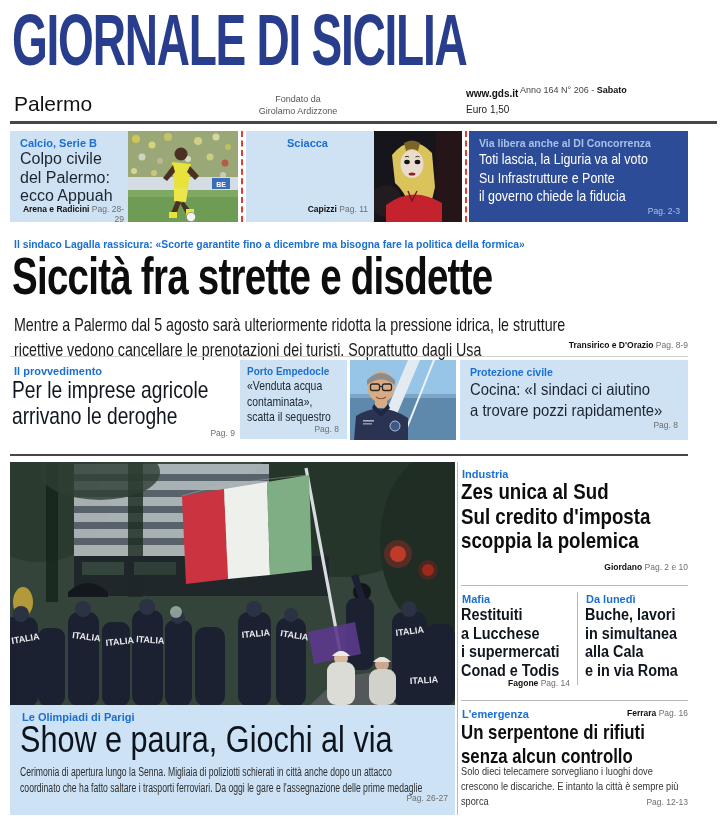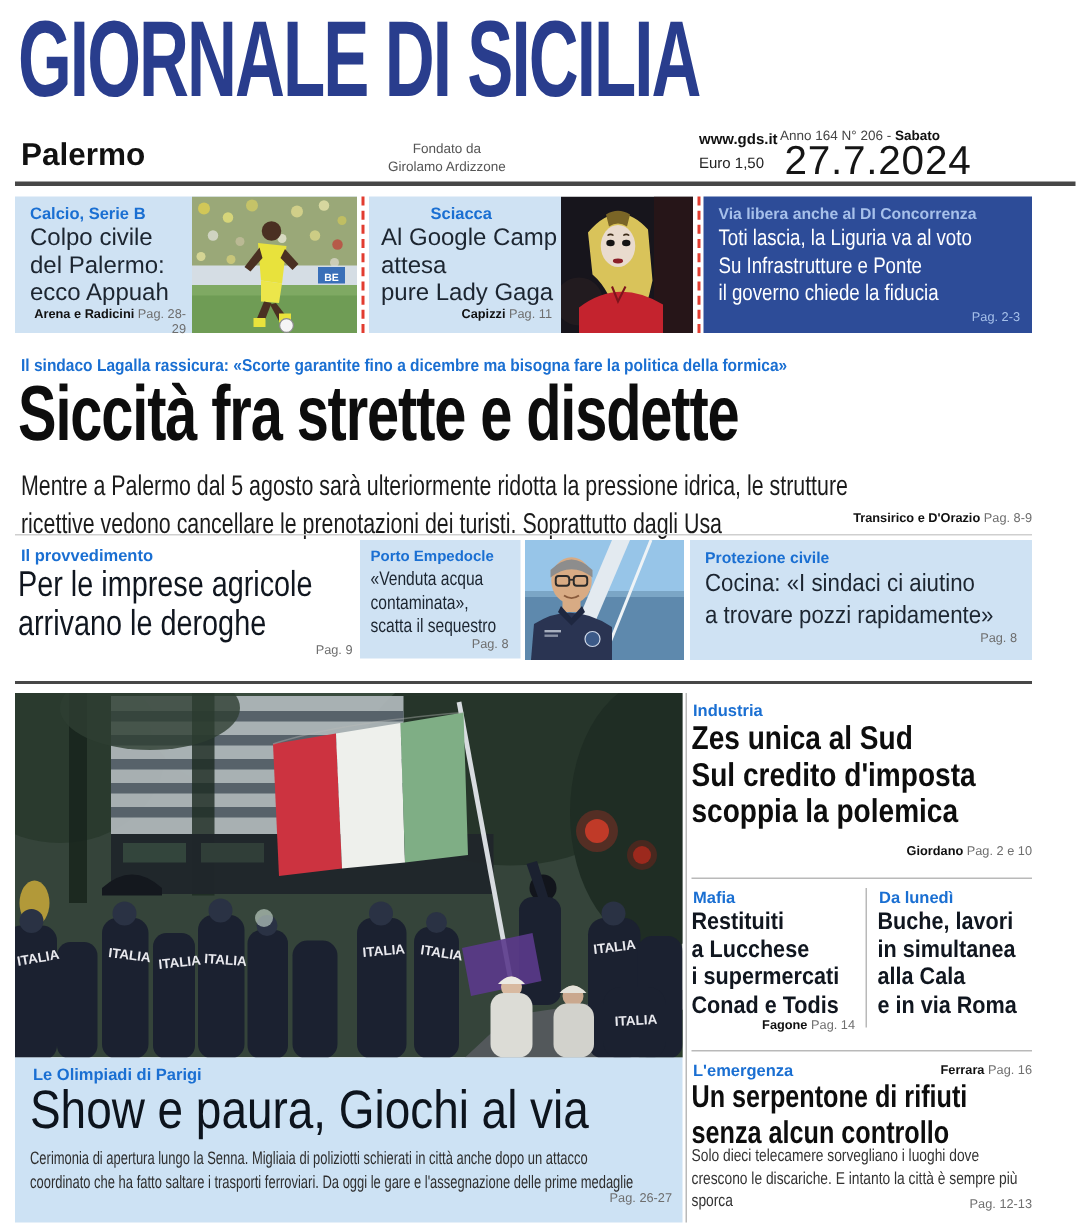--- a/index.html
+++ b/index.html
@@ -26,30 +26,29 @@
   svg{display:block;}
 </style>
 </head>
 <body>
 
 <div class="page">
 
   <div class="abs masthead" style="left:12px;top:4px;">GIORNALE DI SICILIA</div>
 
 
-  <div class="abs" style="left:14px;top:92px;font-size:21px;font-weight:bold;">Palermo</div>
+  <div class="abs" style="left:14px;top:92px;font-size:21px;font-weight:normal;">Palermo</div>
   <div class="abs pre" style="left:228px;top:93px;width:140px;text-align:center;font-size:9px;line-height:1.35;color:#555;">Fondato da
 Girolamo Ardizzone</div>
   <div class="abs" style="left:466px;top:88px;font-size:10px;font-weight:bold;">www.gds.it</div>
   <div class="abs" style="left:466px;top:104px;font-size:10px;color:#222;">Euro 1,50</div>
   <div class="abs" style="left:520px;top:85px;font-size:9px;color:#444;">
     <span>Anno 164 N° 206 -</span>
     <span style="font-weight:bold;color:#111;">Sabato</span>
   </div>
-  <div class="abs" style="left:523px;top:92px;font-size:27px;letter-spacing:.5px;color:#151515;">27.7.2024</div>
   <div class="abs rule" style="left:10px;top:121px;width:707px;height:3px;"></div>
 
   <div class="abs lightbox" style="left:10px;top:131px;width:228px;height:91px;"></div>
   <div class="abs kick" style="left:20px;top:137px;font-size:11px;">Calcio, Serie B</div>
   <div class="abs pre title" style="left:20px;top:150px;font-size:16px;line-height:1.16;">Colpo civile
 del Palermo:
 ecco Appuah</div>
   <div class="abs byline" style="left:14px;top:204px;width:110px;">
     <span class="bn">Arena e Radicini</span>
     <span class="bp">Pag. 28-29</span>
@@ -87,23 +86,20 @@
     <path d="M56,71 L63,80 L58,83 L52,72 Z" fill="#4a3022"></path>
     <rect x="41" y="81" width="8" height="6" fill="#e8e23c"></rect>
     <rect x="58" y="78" width="8" height="6" fill="#e8e23c"></rect>
     <circle cx="63" cy="86" r="4.6" fill="#f5f5f5" stroke="#8a8a8a" stroke-width=".8"></circle>
   </svg>
 
   <div class="abs reddash" style="left:241px;top:131px;height:91px;width:0;"></div>
 
   <div class="abs lightbox" style="left:246px;top:131px;width:128px;height:91px;"></div>
   <div class="abs kick" style="left:254px;top:137px;font-size:11px;margin-left:33px;">Sciacca</div>
-  <div class="abs pre title" style="left:254px;top:150px;font-size:16px;line-height:1.16;">Al Google Camp
-attesa
-pure Lady Gaga</div>
   <div class="abs byline" style="left:252px;top:204px;width:116px;">
     <span class="bn">Capizzi</span>
     <span class="bp">Pag. 11</span>
   </div>
 
   <svg class="abs" style="left:374px;top:131px;" width="88" height="91" viewBox="0 0 88 91">
     <rect width="88" height="91" fill="#17151c"></rect>
     <rect x="62" width="26" height="91" fill="#2a1518" opacity=".8"></rect>
     <circle cx="12" cy="70" r="16" fill="#241c20" opacity=".9"></circle>
     <path d="M18,24 Q38,0 58,22 L61,56 Q57,76 50,88 L40,88 Q33,62 21,52 Z" fill="#d9c35a"></path>

